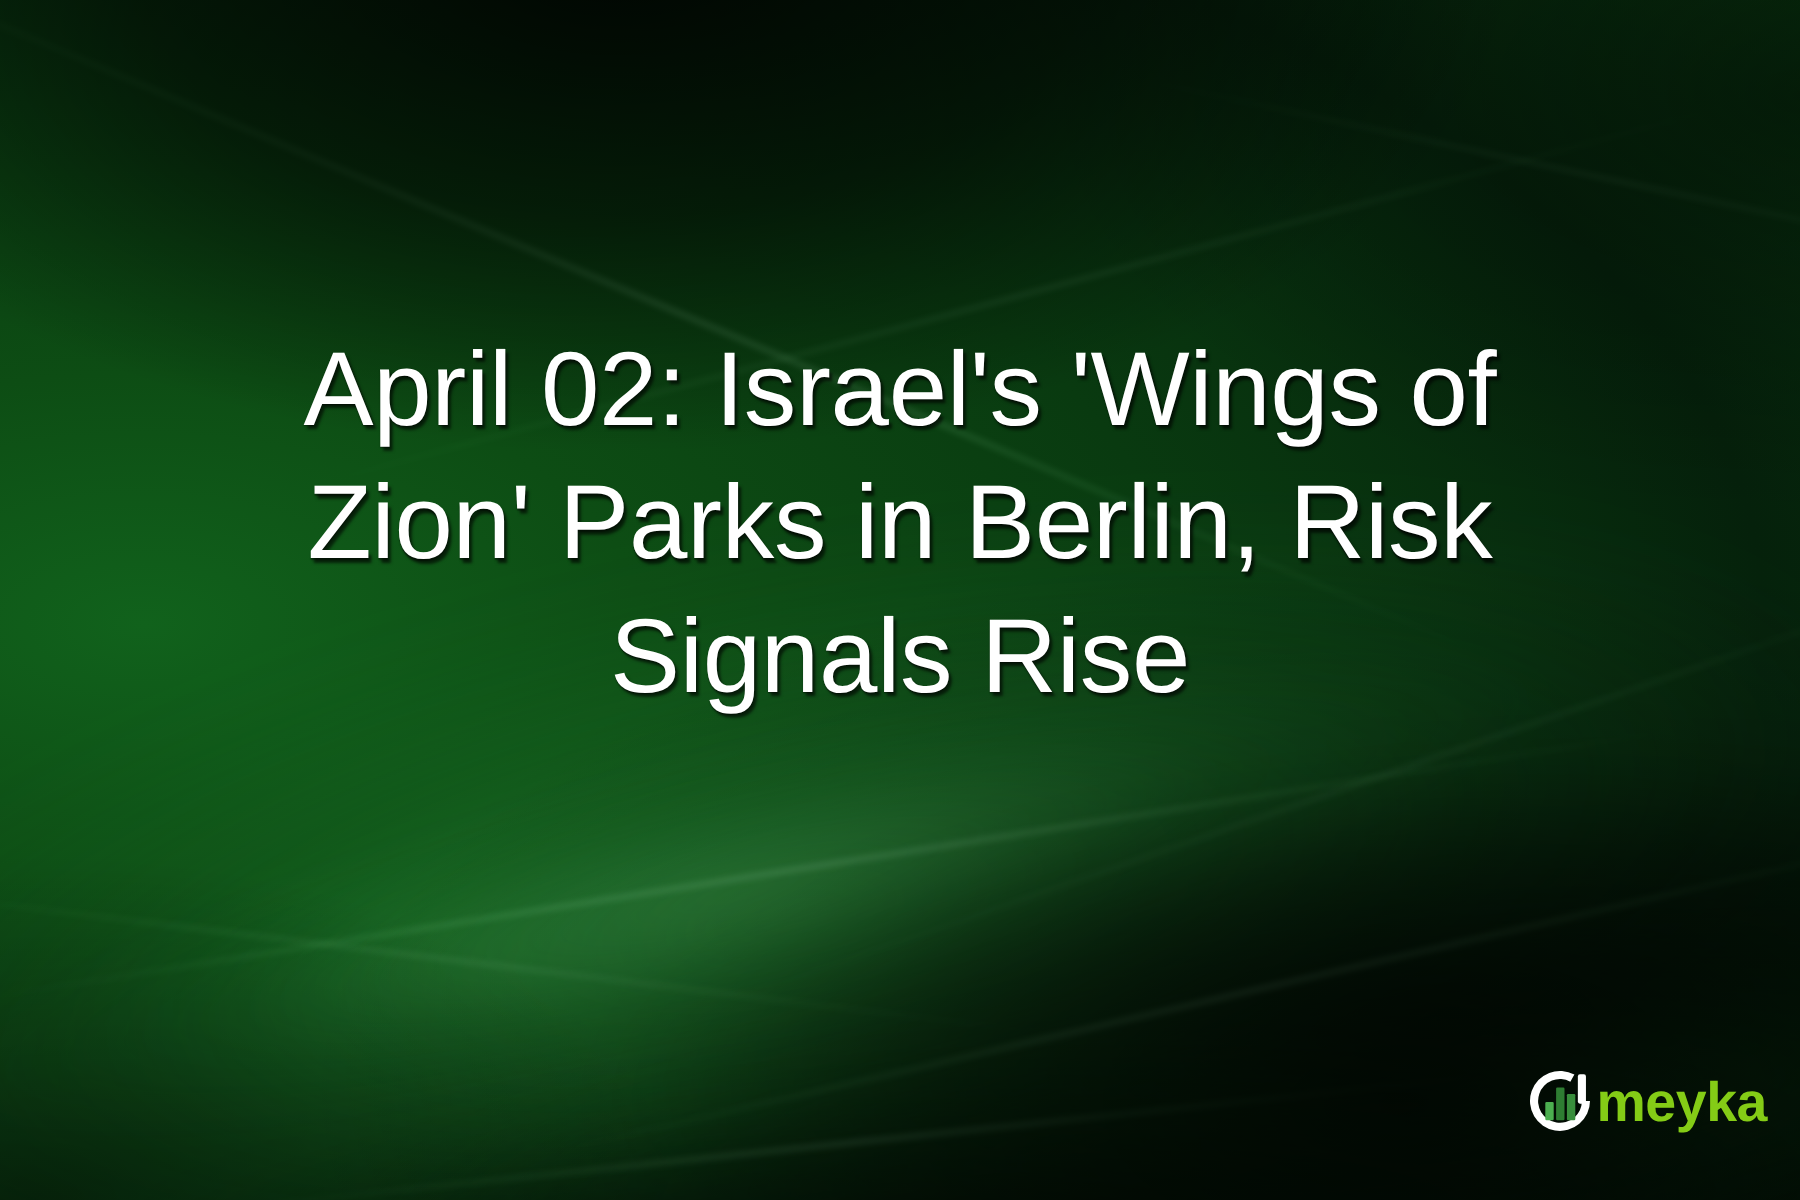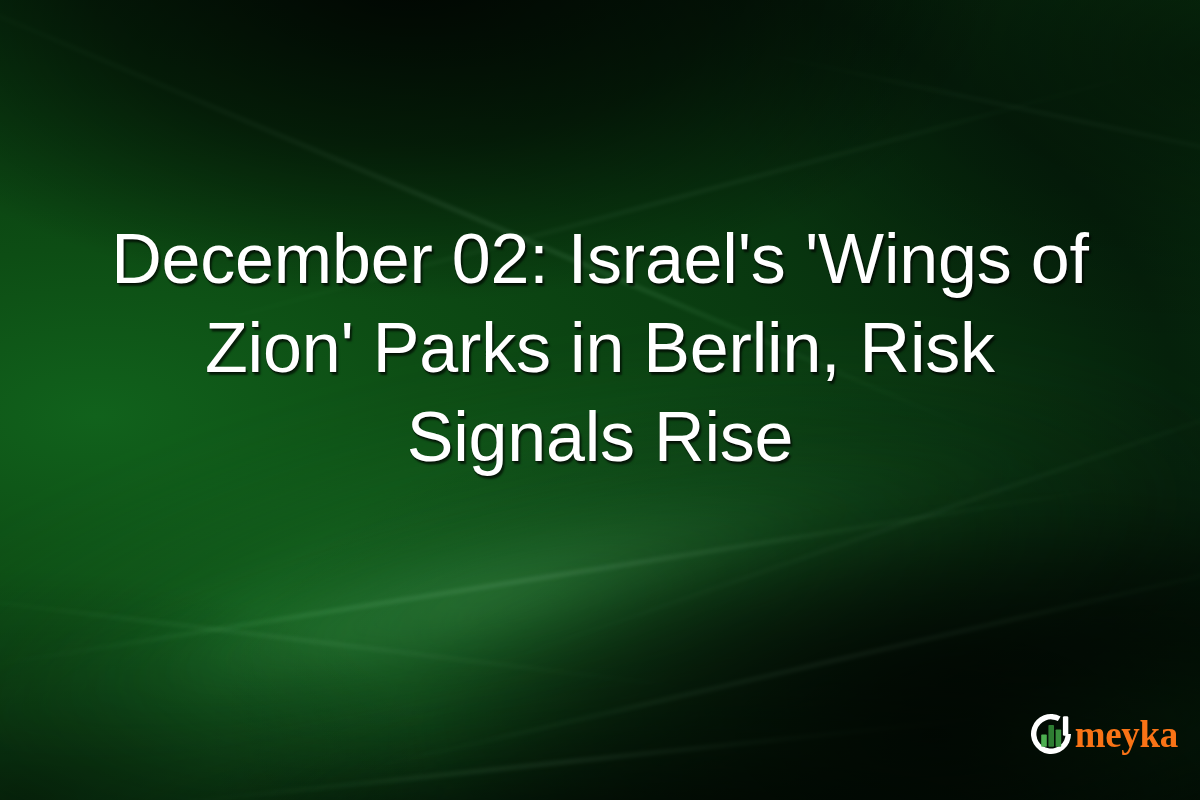--- a/index.html
+++ b/index.html
@@ -132,22 +132,22 @@
     align-items: center;
     gap: 2px;
   }
   #logo-mark {
     width: 48px;
     height: 48px;
     display: block;
     flex: 0 0 auto;
   }
   #logo-word {
-    color: #f97316;
-    font-family: Liberation Serif, serif;
+    color: #84cc16;
+    font-family: Liberation Sans, sans-serif;
     font-weight: 700;
     font-size: 37px;
     line-height: 1;
     letter-spacing: -0.3px;
     margin-left: -2px;
   }
 </style>
 </head>
 <body>
 
@@ -165,21 +165,21 @@
   <div class="streak streak-2"></div>
   <div class="streak streak-3"></div>
   <div class="streak streak-4"></div>
   <div class="streak streak-5"></div>
   <div class="streak streak-6"></div>
   <div class="streak streak-7"></div>
   <div class="streak streak-8"></div>
 
   <div class="bg-layer bg-vignette"></div>
 
-  <h1 id="headline">December 02: Israel's 'Wings of
+  <h1 id="headline">April 02: Israel's 'Wings of
 Zion' Parks in Berlin, Risk
 Signals Rise</h1>
 
   <div id="logo">
     <svg id="logo-mark" viewBox="0 0 48 48" aria-hidden="true">
 
       <path d="M33.6 6.4 A20 20 0 1 0 44 24 L38.6 24 A14.6 14.6 0 1 1 30.9 11.1 Z" fill="#ffffff"></path>
 
       <rect x="35.9" y="6.2" width="5.4" height="19.6" rx="1.4" fill="#ffffff"></rect>
 

